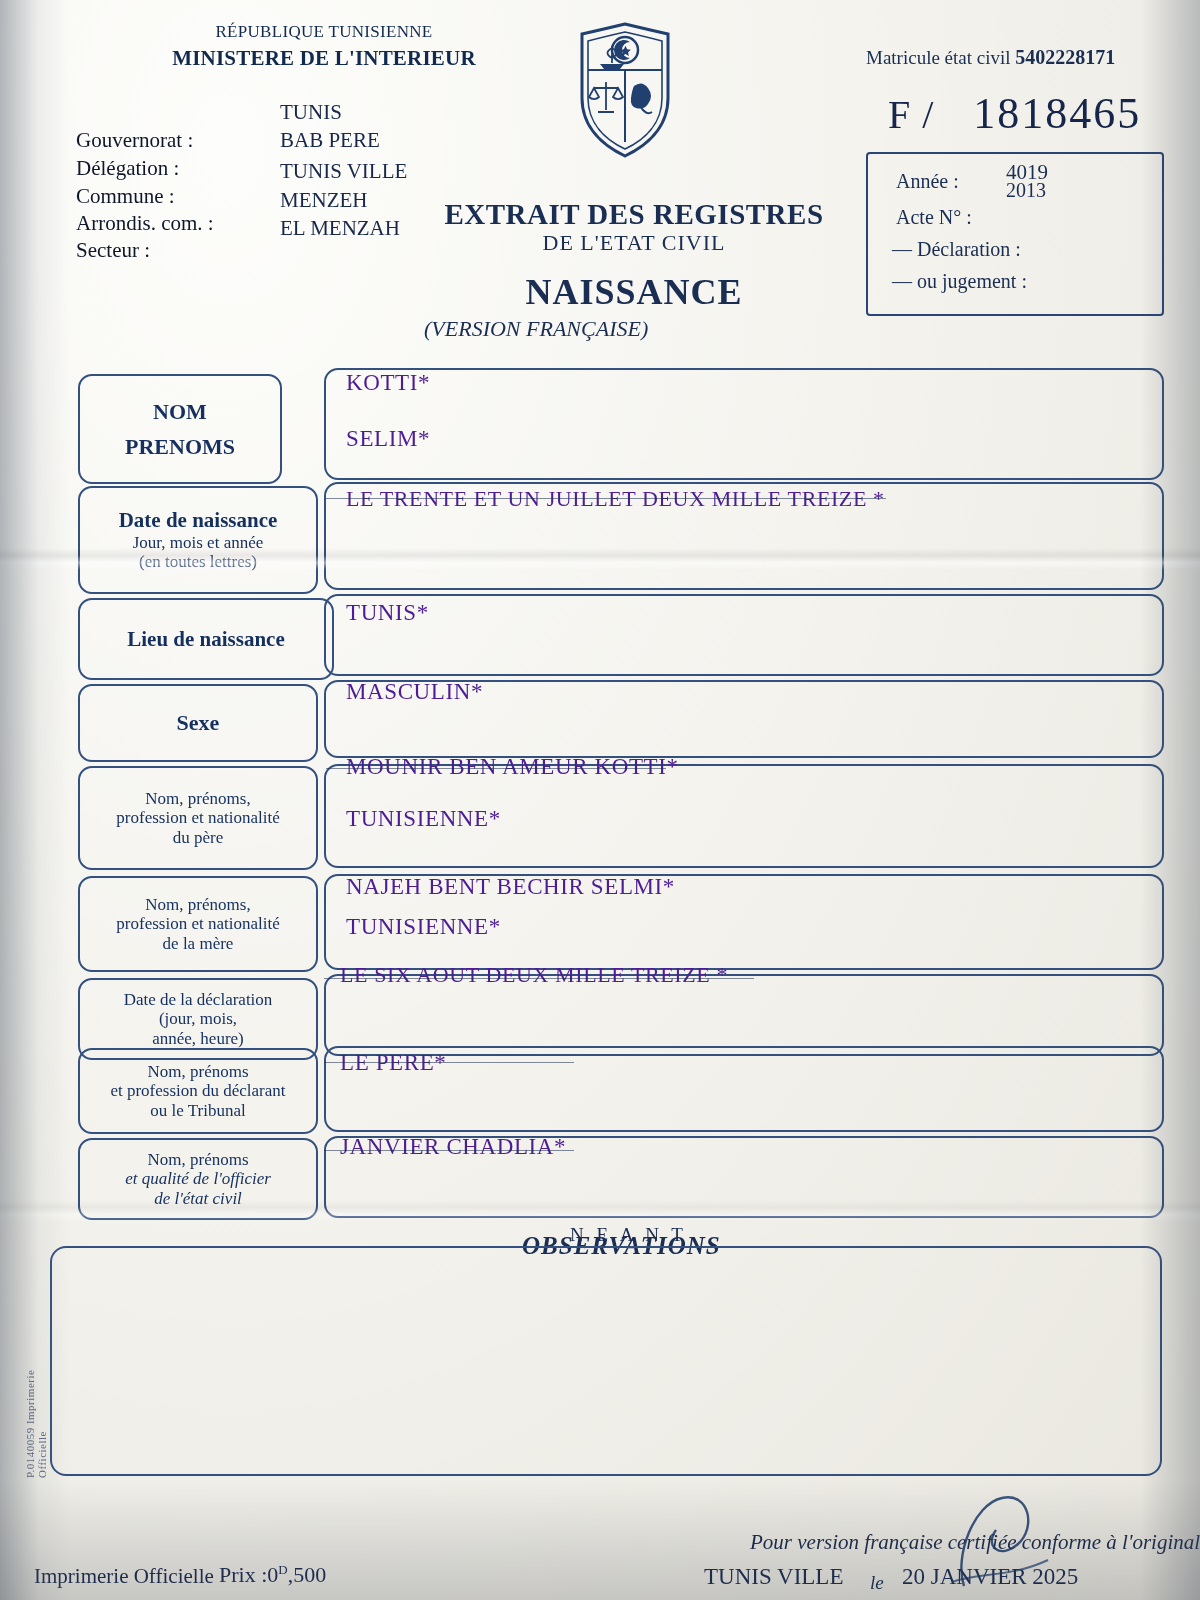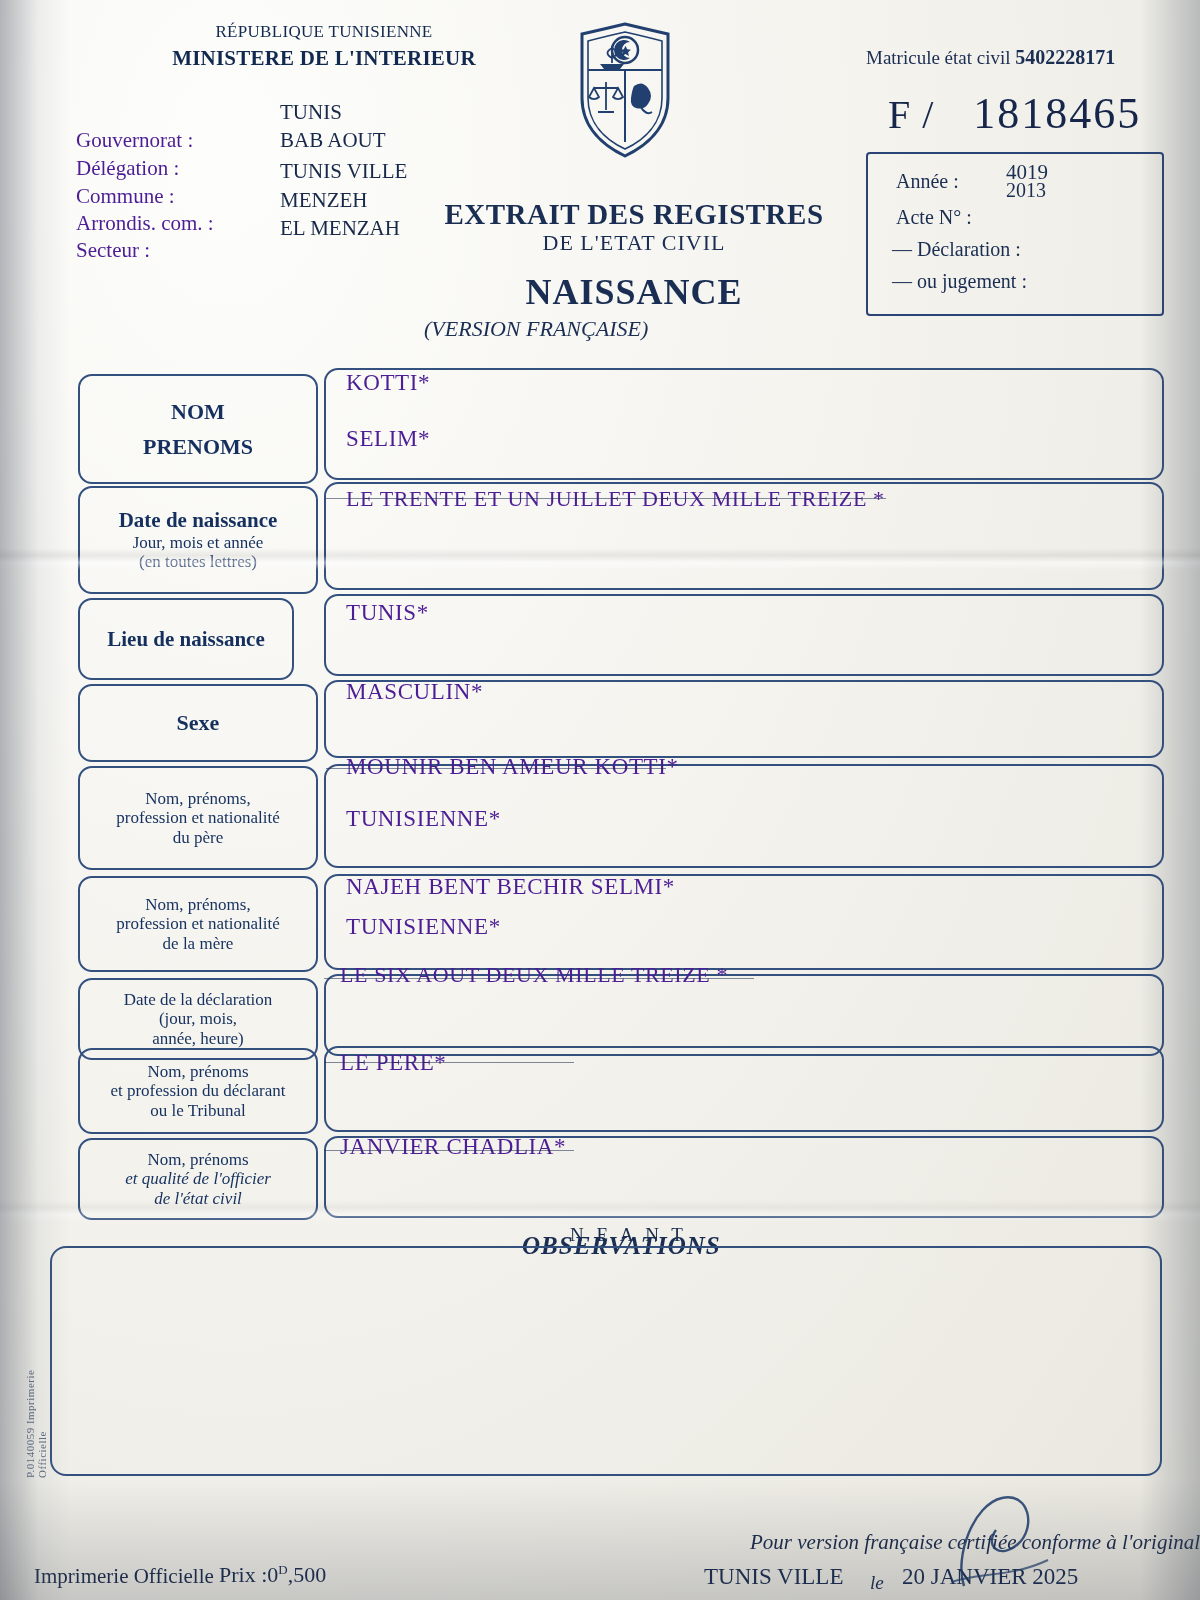--- a/index.html
+++ b/index.html
@@ -75,21 +75,21 @@
     color: #12294f;
   }
   .hdr-min {
     left: 120px; top: 30px; width: 380px;
     text-align: center;
     font-size: 21px;
     font-weight: bold;
     letter-spacing: 0.2px;
     color: #12294f;
   }
-  .lbl-col { left: 62px; font-size: 21px; color: #4c1d95; }
+  .lbl-col { left: 62px; font-size: 21px; color: #0f172a; }
   .val-col { left: 266px; font-size: 21px; color: #17284a; }
 
   .emblem {
     left: 556px; top: 4px; width: 110px; height: 140px;
   }
 
   .matricule {
     left: 852px; top: 30px;
     font-size: 19px;
   }
@@ -257,21 +257,21 @@
     <div class="abs hdr-rep">RÉPUBLIQUE TUNISIENNE</div>
     <div class="abs hdr-min">MINISTERE DE L'INTERIEUR</div>
 
     <div class="abs lbl-col" style="top:112px;">Gouvernorat :</div>
     <div class="abs lbl-col" style="top:140px;">Délégation :</div>
     <div class="abs lbl-col" style="top:168px;">Commune :</div>
     <div class="abs lbl-col" style="top:195px;">Arrondis. com. :</div>
     <div class="abs lbl-col" style="top:222px;">Secteur :</div>
 
     <div class="abs val-col" style="top:84px;">TUNIS</div>
-    <div class="abs val-col" style="top:112px;">BAB AOUT</div>
+    <div class="abs val-col" style="top:112px;">BAB PERE</div>
     <div class="abs val-col" style="top:143px;">TUNIS VILLE</div>
     <div class="abs val-col" style="top:172px;">MENZEH</div>
     <div class="abs val-col" style="top:200px;">EL MENZAH</div>
 
     <div class="abs emblem">
       <svg viewBox="0 0 110 140" width="110" height="140">
         <path d="M55 4 C80 10 98 14 98 14 L98 78 C98 108 76 126 55 136 C34 126 12 108 12 78 L12 14 C12 14 30 10 55 4 Z" fill="none" stroke="#21406f" stroke-width="3"></path>
         <path d="M55 12 C77 17 92 21 92 21 L92 78 C92 104 74 120 55 129 C36 120 18 104 18 78 L18 21 C18 21 33 17 55 12 Z" fill="none" stroke="#21406f" stroke-width="1.6"></path>
         <circle cx="55" cy="30" r="13" fill="none" stroke="#21406f" stroke-width="2.5"></circle>
         <path d="M60 22 A10 10 0 1 0 60 38 A8 8 0 1 1 60 22 Z" fill="#21406f"></path>
@@ -306,41 +306,41 @@
       <div class="abs acte-line" style="left:28px; top:52px;">Acte N° :</div>
       <div class="abs acte-line" style="left:24px; top:84px;">— Déclaration :</div>
       <div class="abs acte-line" style="left:24px; top:116px;">— ou jugement :</div>
     </div>
 
     <div class="abs title-extrait">EXTRAIT DES REGISTRES</div>
     <div class="abs title-etat">DE L'ETAT CIVIL</div>
     <div class="abs title-naiss">NAISSANCE</div>
     <div class="abs title-version">(VERSION FRANÇAISE)</div>
 
-    <div class="row-label" style="left:64px; top:358px; width:240px; height:110px;">
+    <div class="row-label" style="left:64px; top:358px; width:204px; height:110px;">
       <div class="lbl-txt">
         <div class="lbl-bold">NOM</div>
         <div class="lbl-bold" style="margin-top:10px;">PRENOMS</div>
       </div>
     </div>
     <div class="row-value" style="left:310px; top:352px; width:840px; height:112px;"></div>
     <div class="fill" style="left:332px; top:354px;">KOTTI*</div>
     <div class="fill" style="left:332px; top:410px;">SELIM*</div>
 
     <div class="row-label" style="left:64px; top:470px; width:240px; height:108px;">
       <div class="lbl-txt">
         <div class="lbl-bold" style="font-size:21px;">Date de naissance</div>
         <div class="lbl-norm">Jour, mois et année</div>
         <div class="lbl-norm">(en toutes lettres)</div>
       </div>
     </div>
     <div class="row-value" style="left:310px; top:466px; width:840px; height:108px;"></div>
     <div class="fill" style="left:332px; top:470px; font-size:22px;">LE TRENTE ET UN JUILLET  DEUX MILLE TREIZE *</div>
 
-    <div class="row-label" style="left:64px; top:582px; width:216px; height:82px;">
+    <div class="row-label" style="left:64px; top:582px; width:256px; height:82px;">
       <div class="lbl-txt">
           <div class="lbl-bold" style="font-size:21px;">Lieu de naissance</div>
         </div>
     </div>
     <div class="row-value" style="left:310px; top:578px; width:840px; height:82px;"></div>
     <div class="fill" style="left:332px; top:584px;">TUNIS*</div>
 
     <div class="row-label" style="left:64px; top:668px; width:240px; height:78px;">
       <div class="lbl-txt">
           <div class="lbl-bold">Sexe</div>

